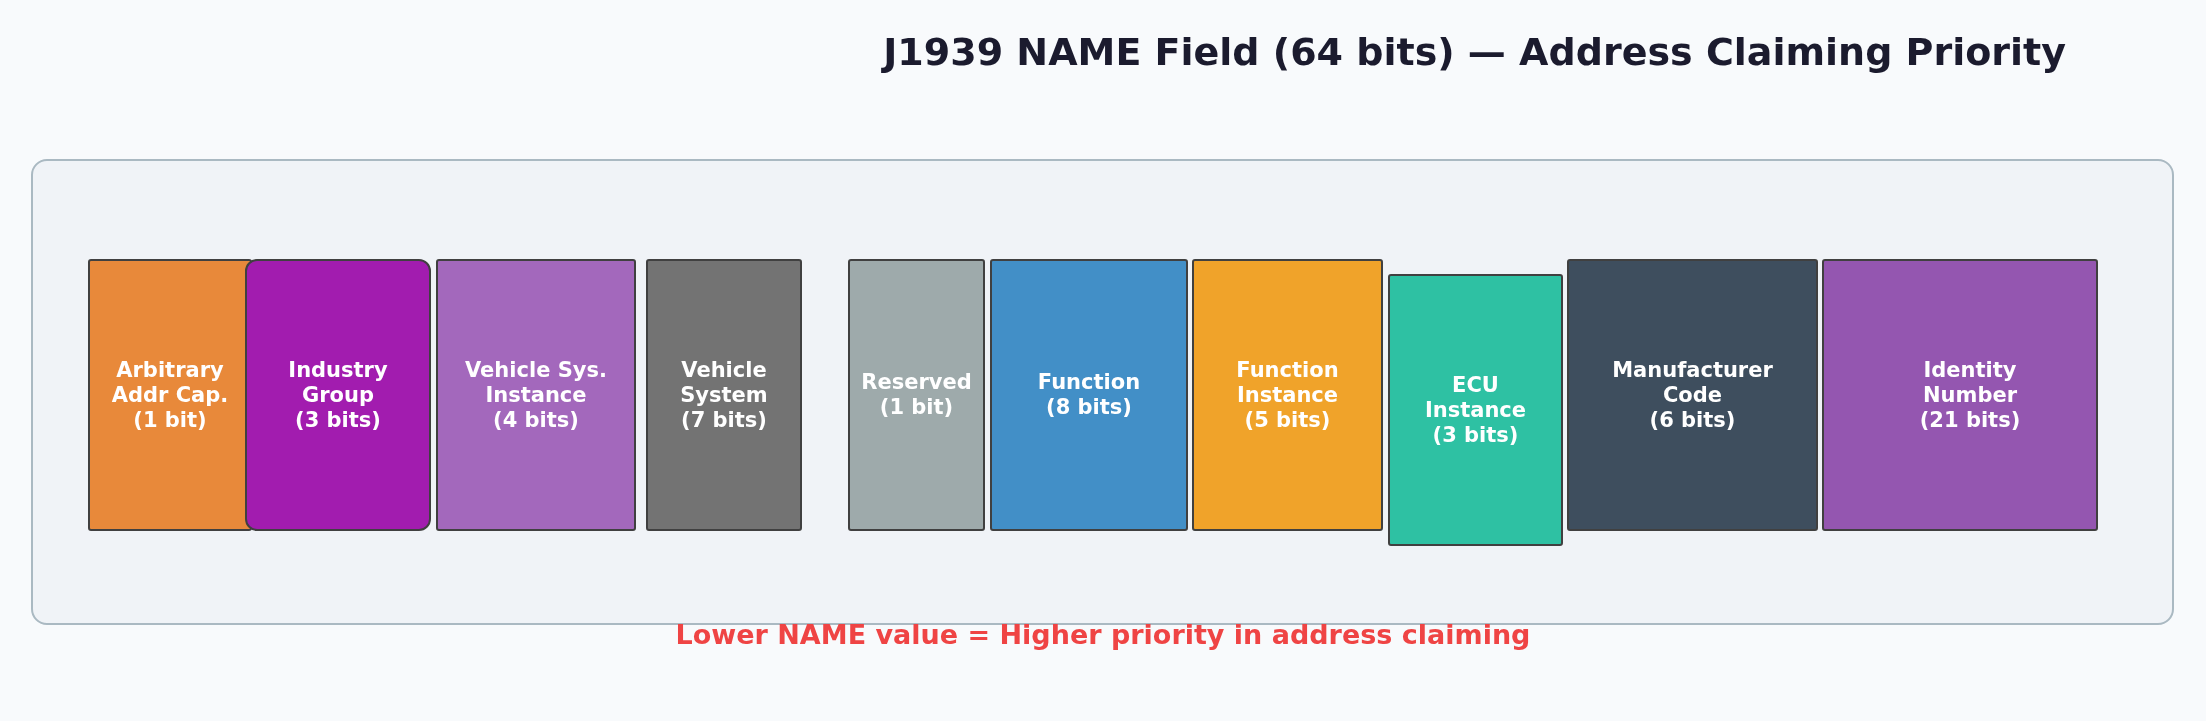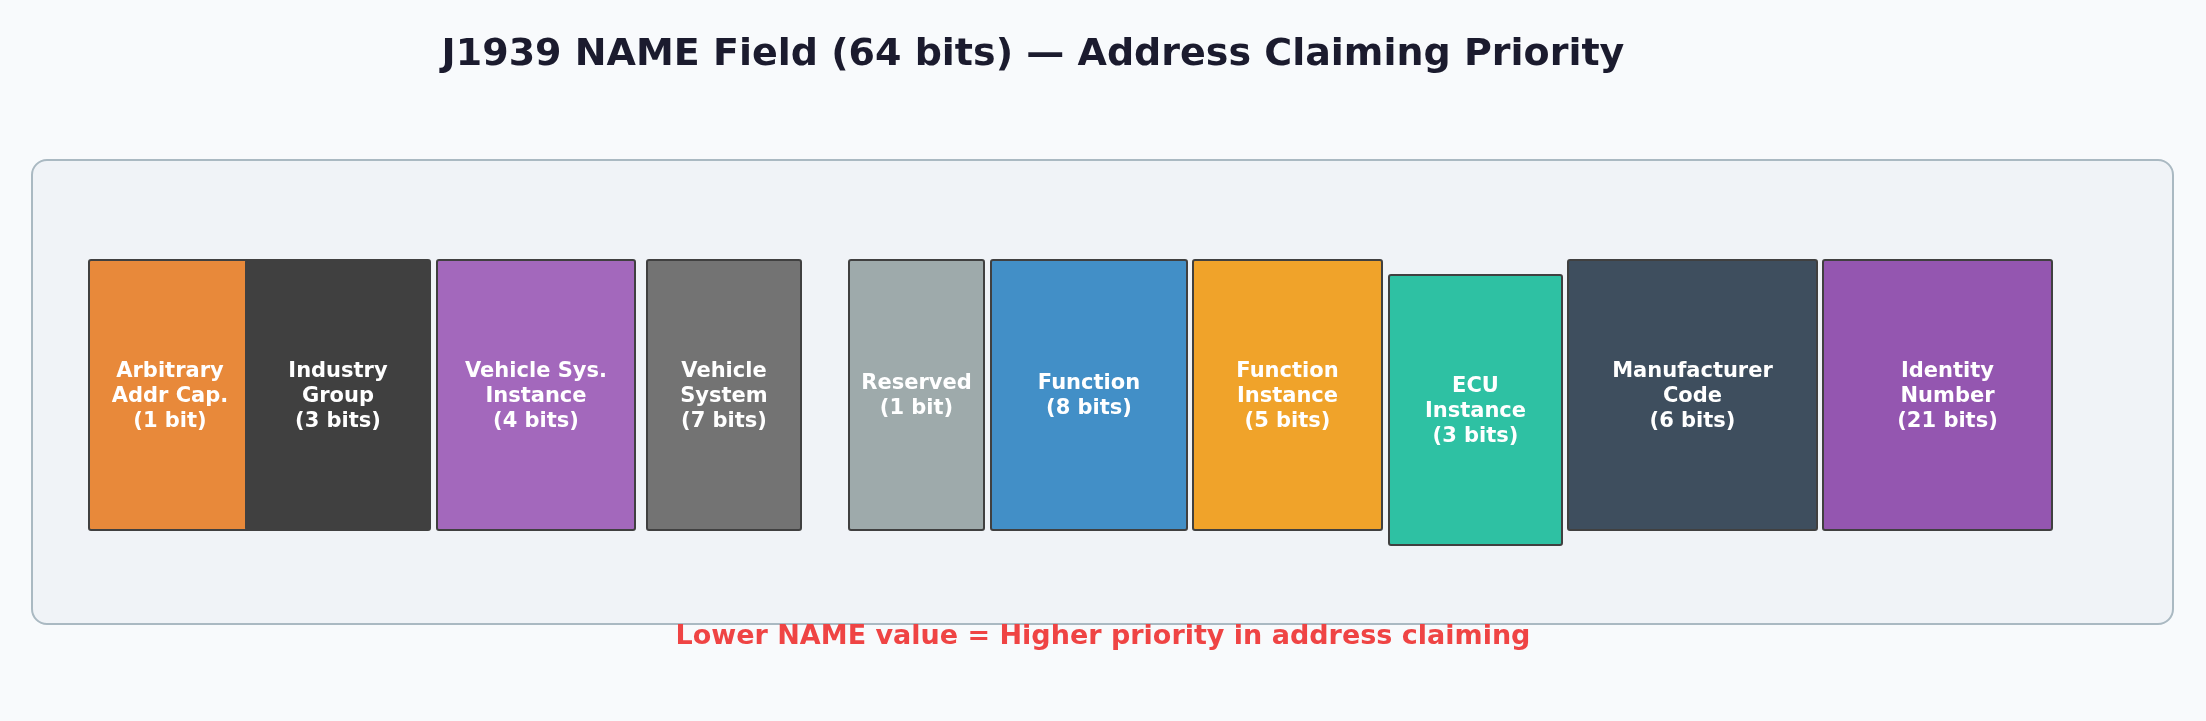--- a/index.html
+++ b/index.html
@@ -3,21 +3,21 @@
 <meta charset="utf-8">
 <style>
   html, body { margin: 0; padding: 0; }
   body {
     width: 2206px; height: 721px; position: relative; overflow: hidden;
     background: #f8fafc;
     font-family: "DejaVu Sans", sans-serif;
   }
   .title {
     position: absolute; left: 0; top: 26px; width: 2066px;
-    text-align: center; font-weight: bold; font-size: 38px;
+    text-align: right; font-weight: bold; font-size: 38px;
     color: #1b1b2e; line-height: 52px;
   }
   .frame {
     position: absolute; left: 31px; top: 159px; width: 2143px; height: 466px;
     background: #f0f3f7; border: 2px solid #aab9c2; border-radius: 16px;
     box-sizing: border-box;
   }
   .field {
     position: absolute; top: 259px; height: 272px;
     box-sizing: border-box; border: 2px solid #404040; border-radius: 3px;
@@ -34,21 +34,21 @@
 <body>
 
 <div class="title">J1939 NAME Field (64 bits) — Address Claiming Priority</div>
 
 <div class="frame"></div>
 
 <div id="fields">
   <div class="field" style="left: 88px; width: 164px; background: rgb(232, 137, 58);">Arbitrary
 Addr Cap.
 (1 bit)</div>
-  <div class="field" style="left: 245px; width: 186px; background: #404040;">Industry
+  <div class="field" style="left: 245px; width: 186px; background: #a21caf; border-radius: 12px;">Industry
 Group
 (3 bits)</div>
   <div class="field" style="left: 436px; width: 200px; background: rgb(163, 104, 188);">Vehicle Sys.
 Instance
 (4 bits)</div>
   <div class="field" style="left: 646px; width: 156px; background: #737373;">Vehicle
 System
 (7 bits)</div>
   <div class="field" style="left: 848px; width: 137px; background: rgb(158, 170, 171);">Reserved
 (1 bit)</div>
@@ -56,18 +56,18 @@
 (8 bits)</div>
   <div class="field" style="left: 1192px; width: 191px; background: rgb(240, 163, 42);">Function
 Instance
 (5 bits)</div>
   <div class="field" style="left: 1388px; width: 175px; background: rgb(46, 193, 163); margin-top: 15px;">ECU
 Instance
 (3 bits)</div>
   <div class="field" style="left: 1567px; width: 251px; background: rgb(62, 78, 94);">Manufacturer
 Code
 (6 bits)</div>
-  <div class="field" style="left: 1822px; width: 231px; background: rgb(148, 86, 176); padding-left: 20px;">Identity
+  <div class="field" style="left: 1822px; width: 276px; background: rgb(148, 86, 176); padding-left: 20px;">Identity
 Number
 (21 bits)</div>
 </div>
 
 <div class="caption">Lower NAME value = Higher priority in address claiming</div>
 
 </body></html>

